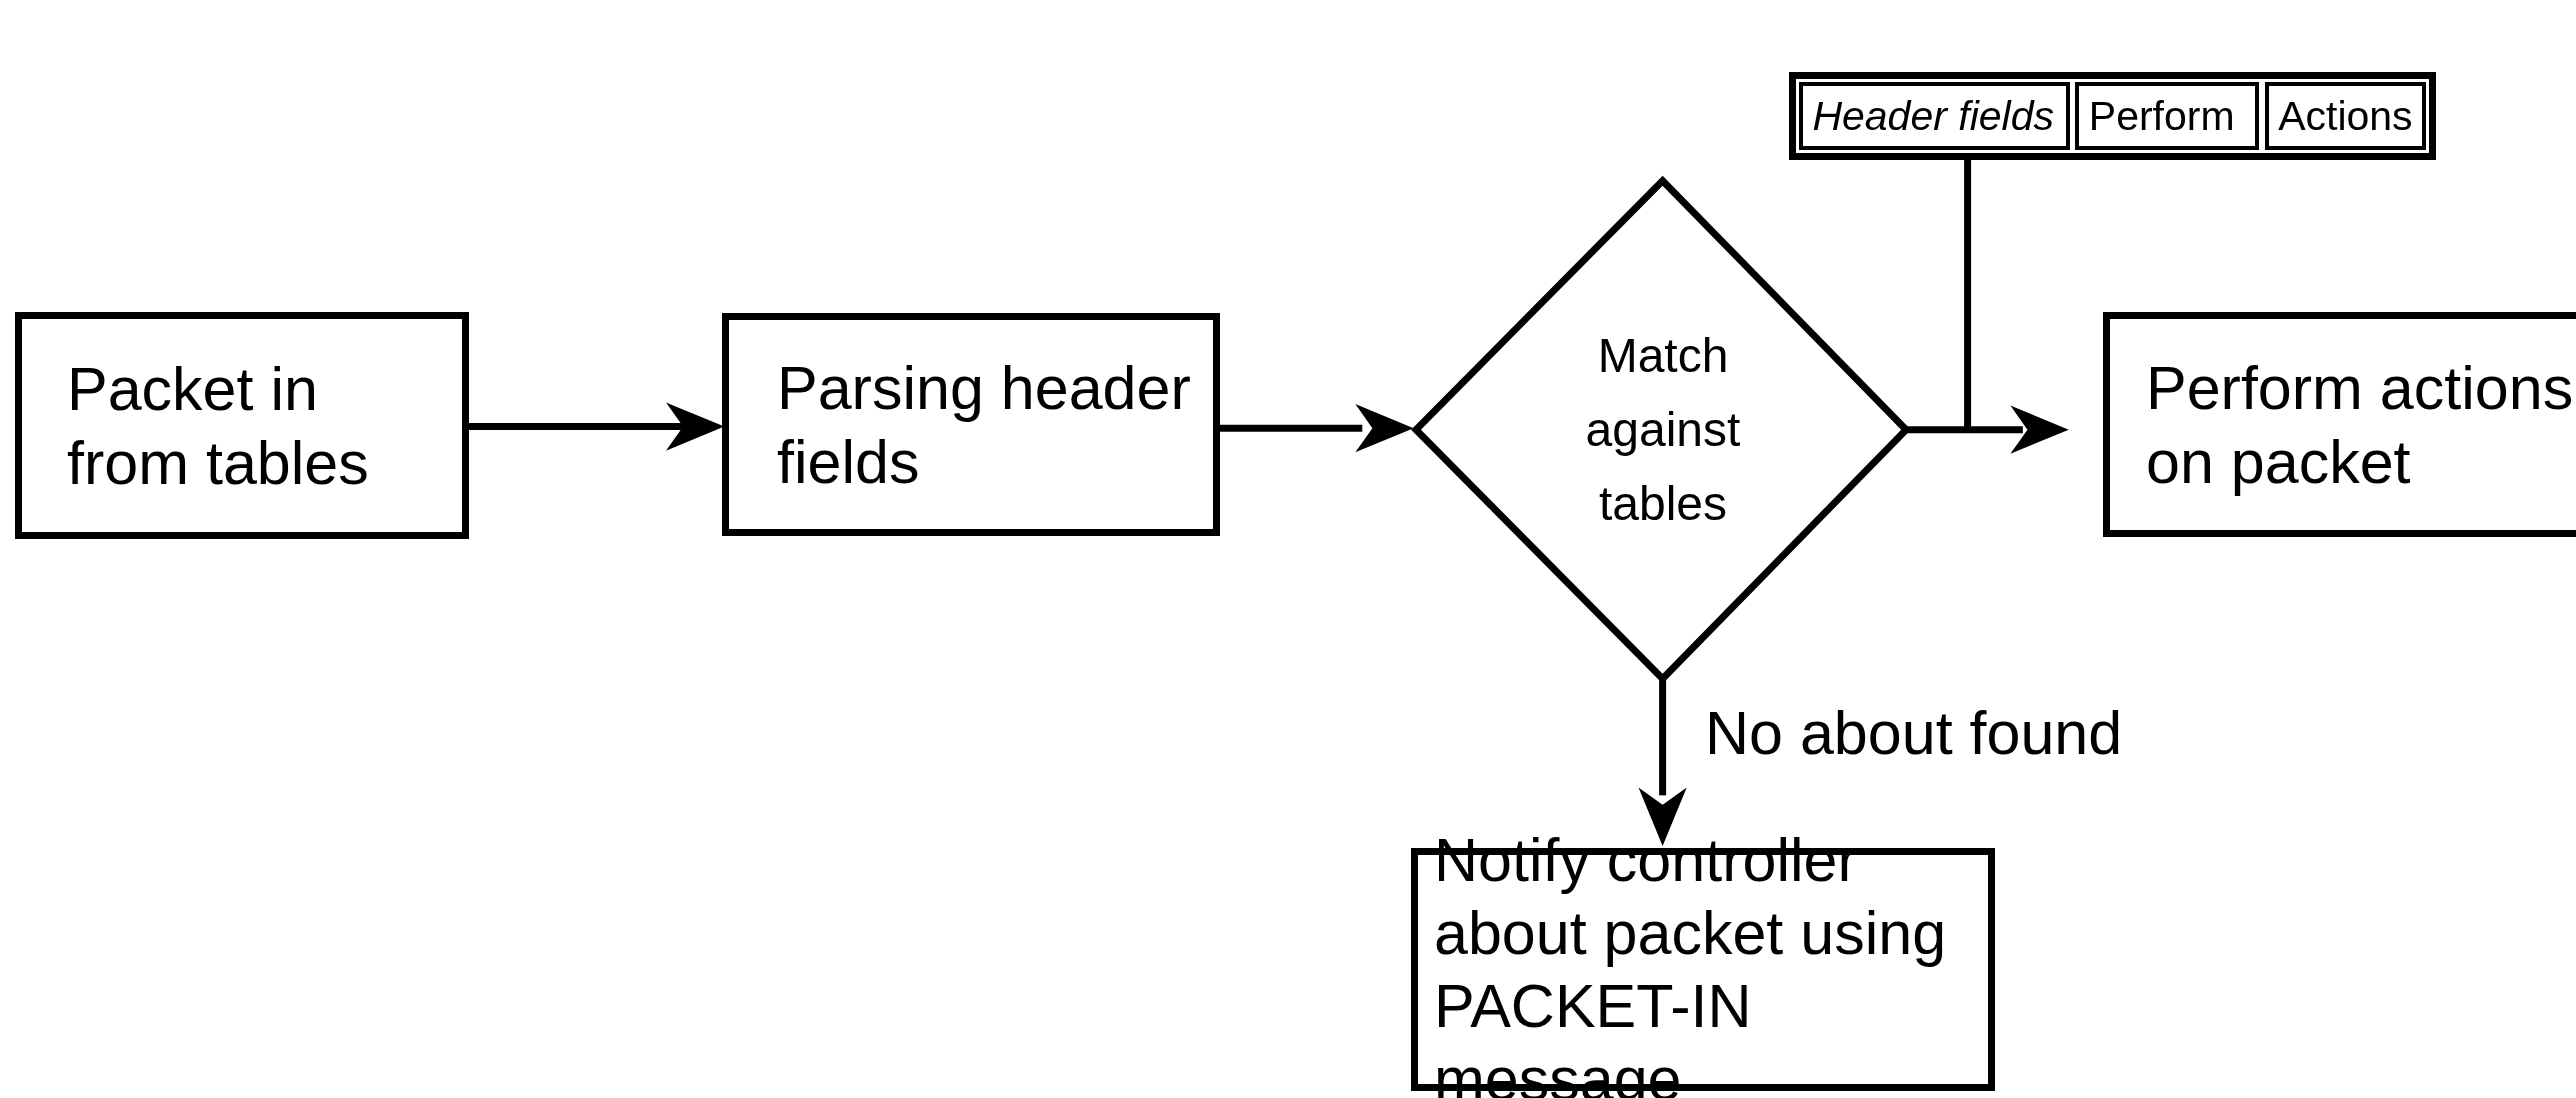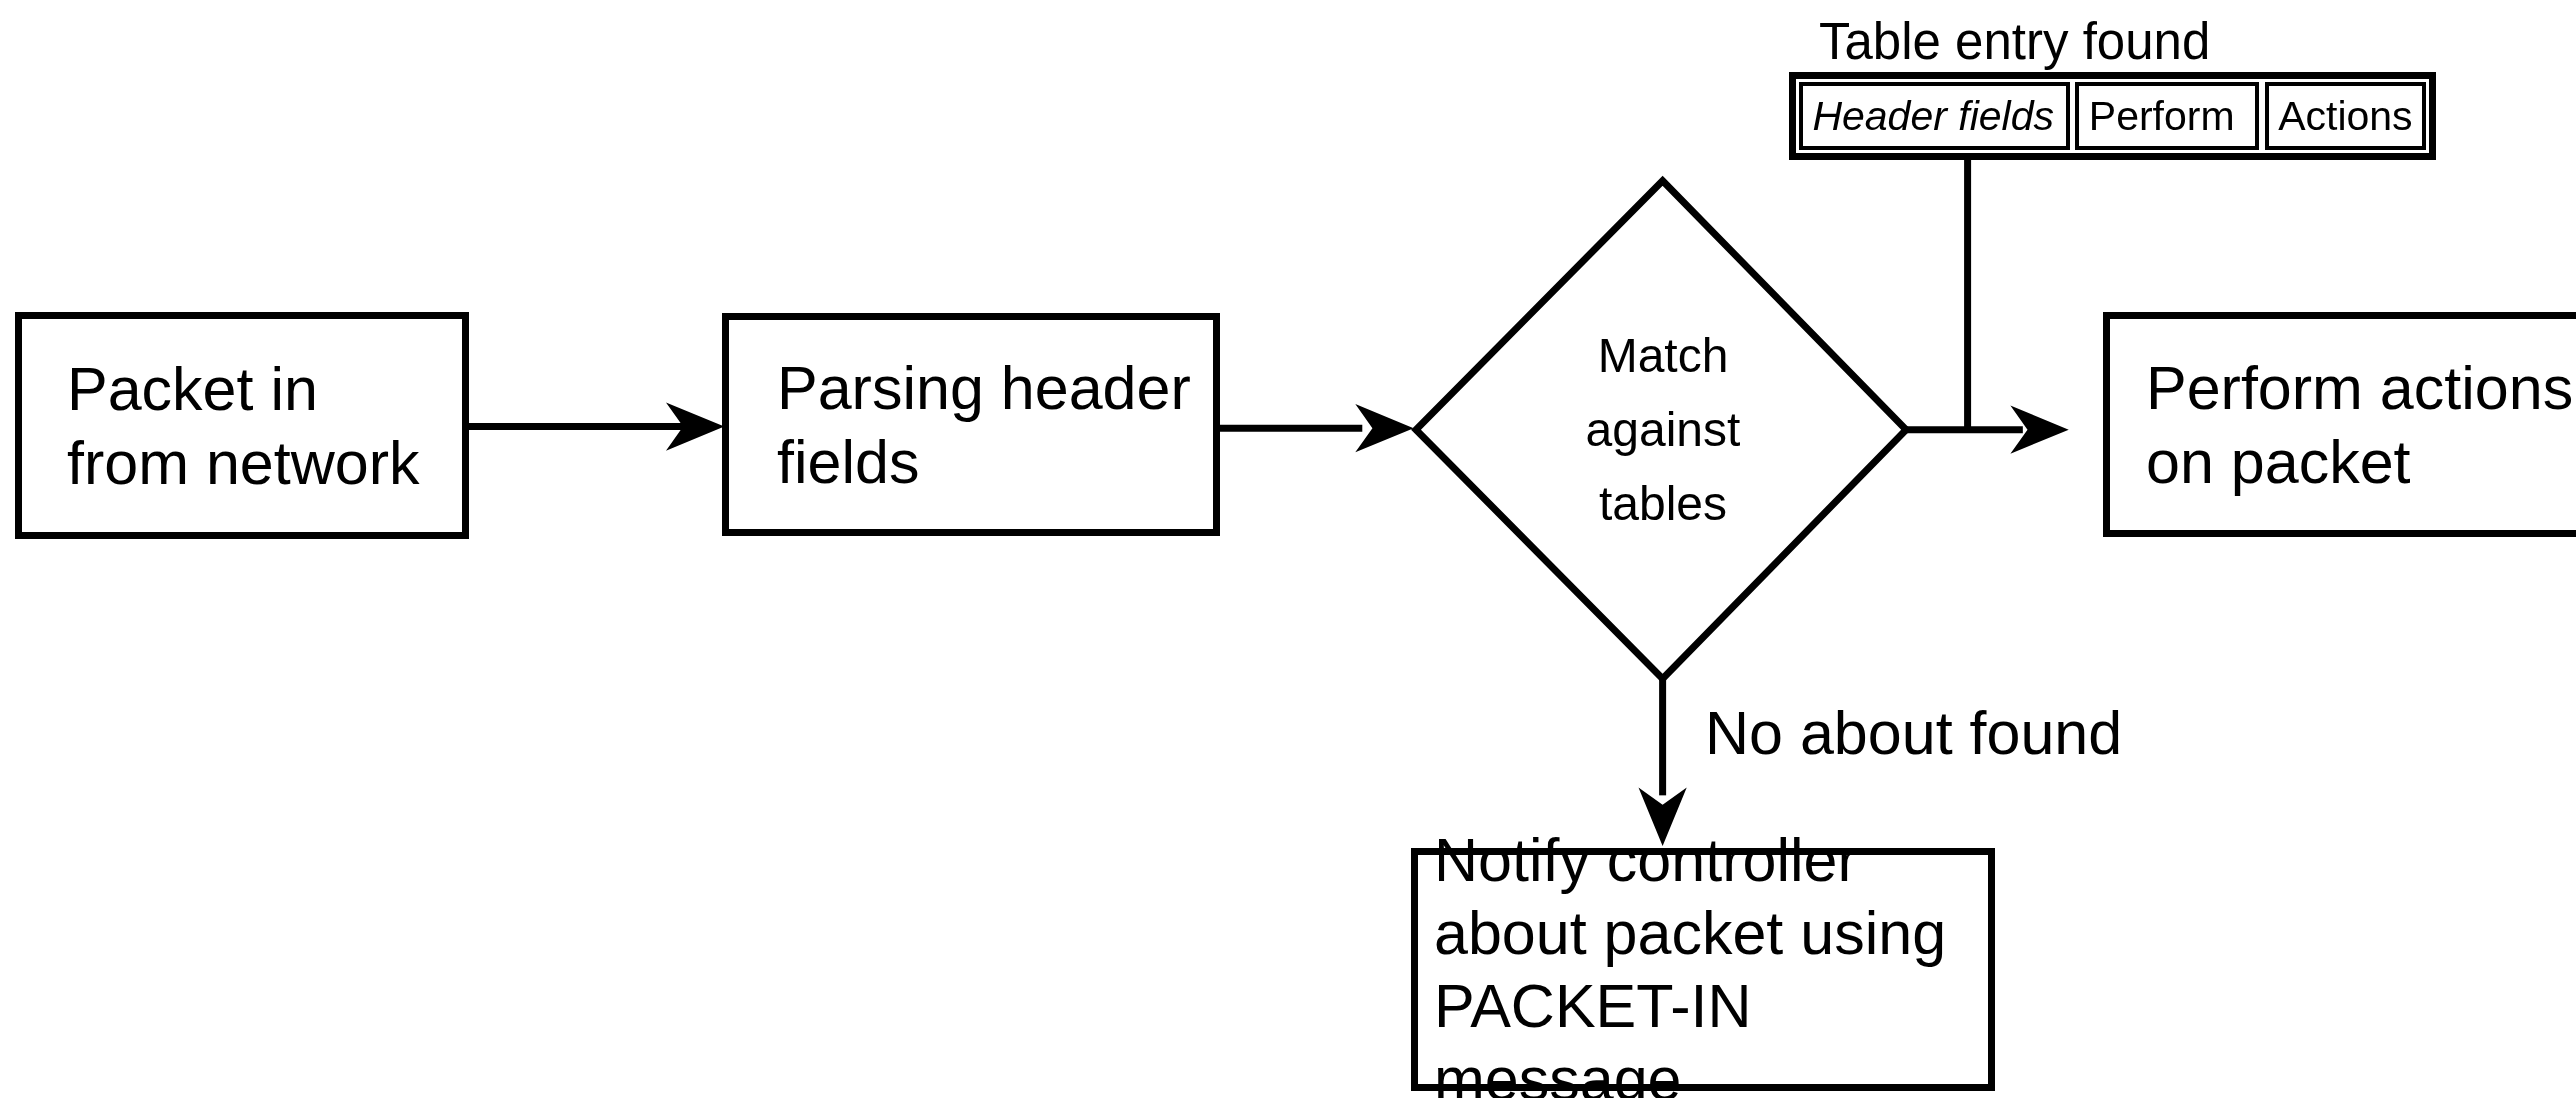--- a/index.html
+++ b/index.html
@@ -101,21 +101,21 @@
     <polygon points="2659,552 2584,521 2606,552 2584,583" fill="#000000"></polygon>
 
     <line x1="2529" y1="200" x2="2529" y2="552" stroke="#000000" stroke-width="9"></line>
 
     <line x1="2137" y1="872" x2="2137" y2="1022" stroke="#000000" stroke-width="9"></line>
     <polygon points="2137,1087 2106,1012 2137,1034 2168,1012" fill="#000000"></polygon>
   </svg>
 
   <div class="node" id="node-packet-in">
     <span>Packet in
-from network</span>
+from tables</span>
   </div>
 
   <div class="node" id="node-parsing">
     <span>Parsing header
 fields</span>
   </div>
 
   <div id="node-match-label">
     <span>Match
 against
@@ -126,21 +126,20 @@
     <span>Perform actions
 on packet</span>
   </div>
 
   <div class="node" id="node-notify">
     <span>Notify controller
 about packet using
 PACKET-IN message</span>
   </div>
 
-  <div class="edge-label" id="label-table-entry-found">Table entry found</div>
 
   <div class="edge-label" id="label-no-match-found">No about found</div>
 
   <div id="flow-table">
     <div class="flow-cell" id="flow-cell-header-fields">
       <span>Header fields</span>
     </div>
     <div class="flow-cell" id="flow-cell-counters">
       <span>Perform</span>
     </div>

